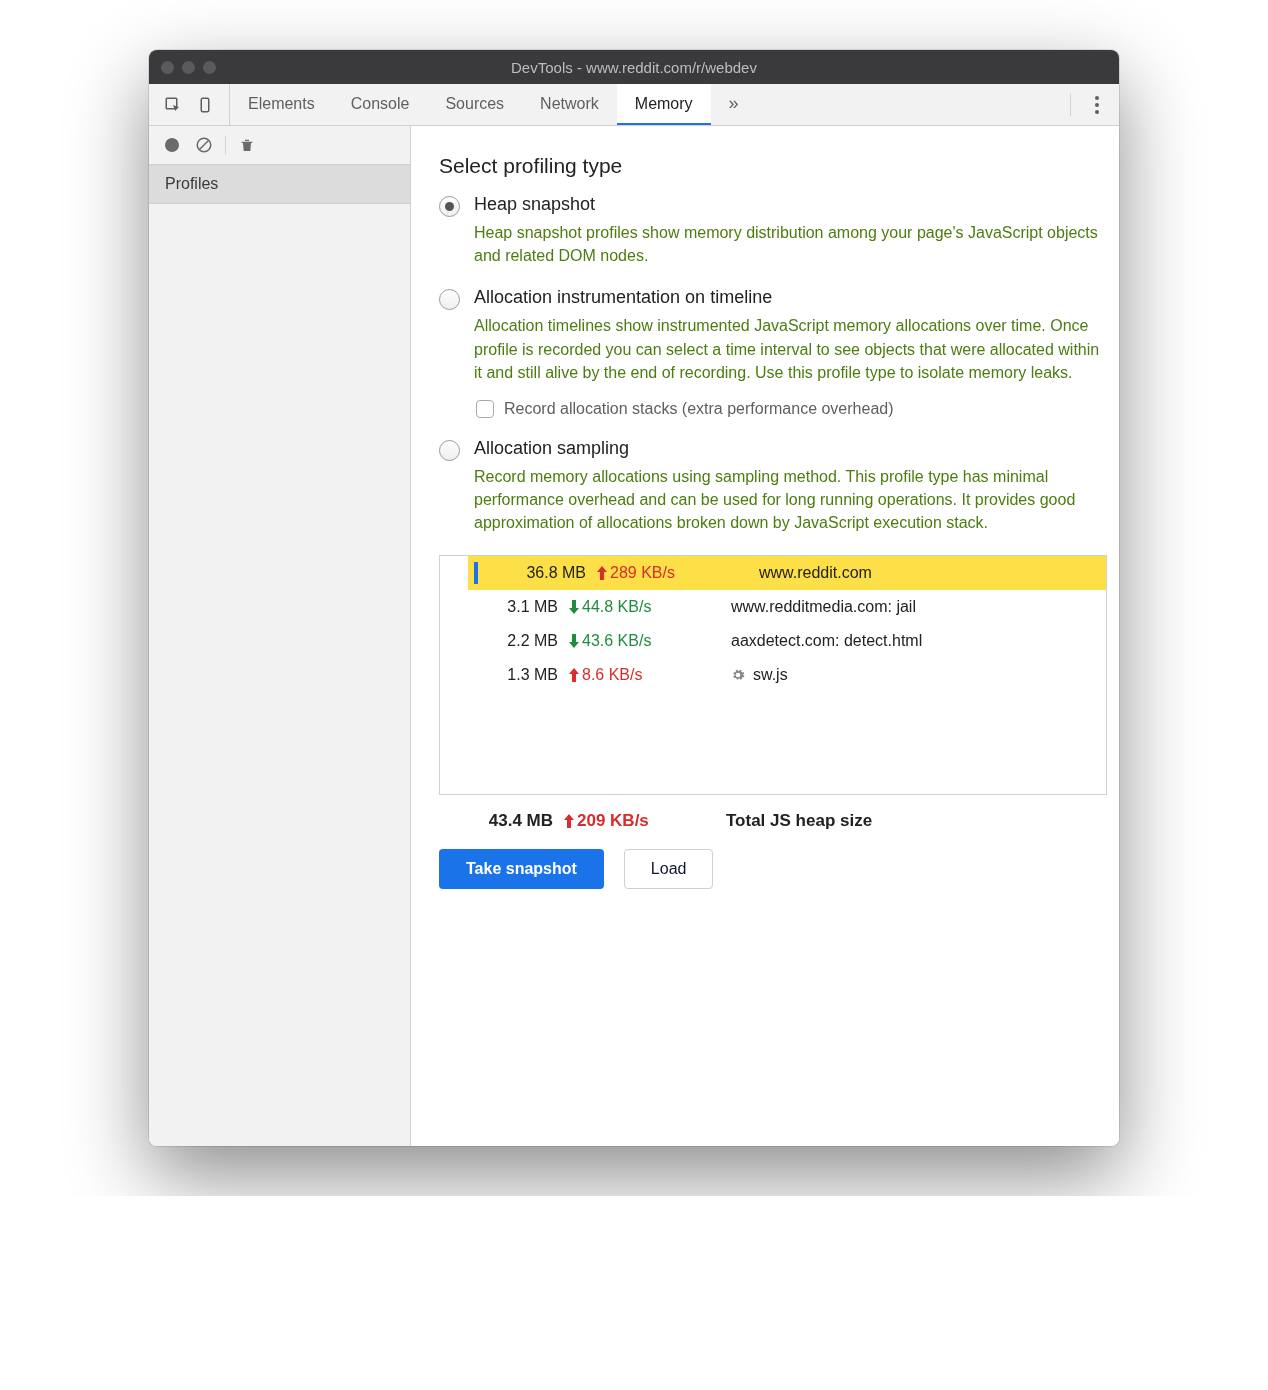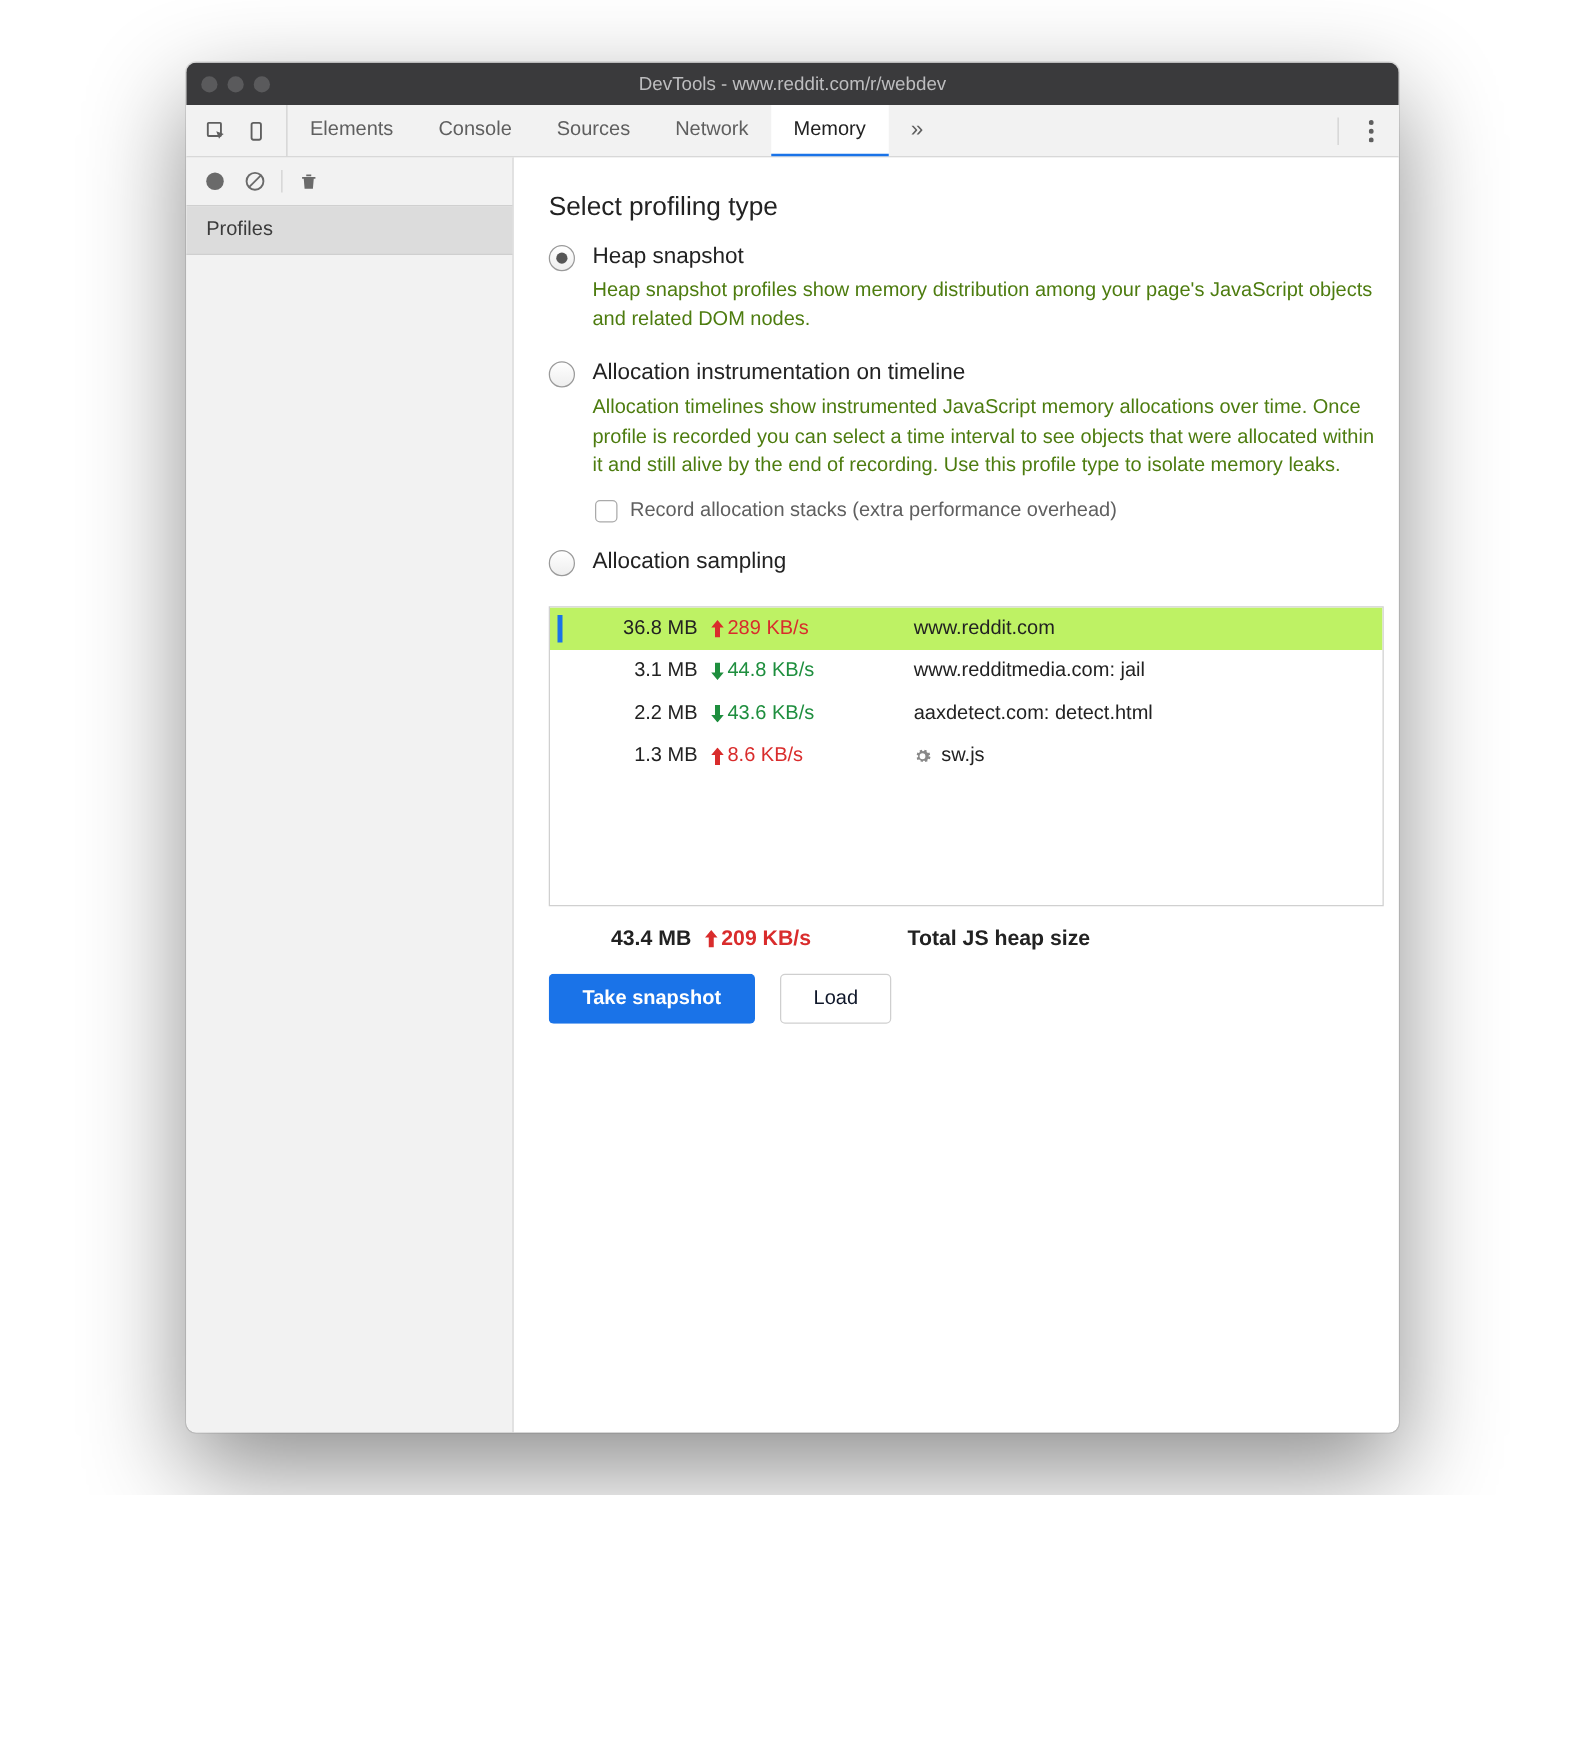--- a/index.html
+++ b/index.html
@@ -93,21 +93,21 @@
 
 .vm-box {
   border:1px solid #d0d0d0; margin-top:10px;
   height: 240px; overflow:auto;
 }
 .vm-row {
   display:flex; align-items:center;
   padding: 6px 10px 6px 6px;
   font-size:16px; color:#222;
 }
-.vm-row.selected { background:#bef264; }
+.vm-row.selected { background:#fde047;margin-left:28px; }
 .vm-row .sel-bar { width:4px; height:22px; margin-right:8px; }
 .vm-row.selected .sel-bar { background:#1a73e8; }
 .col-size { width:110px; text-align:right; padding-right:10px; }
 .col-rate { width:135px; display:flex; align-items:center; gap:2px; }
 .col-rate.up { color:#d92c2c; }
 .col-rate.down { color:#1e8e3e; }
 .col-url { flex:1; padding-left:28px; display:flex; align-items:center; gap:8px; }
 .gear { color:#888; }
 
 .totals {
@@ -224,20 +224,21 @@
             <div class="checkbox"></div>
             <div class="subopt-label">Record allocation stacks (extra performance overhead)</div>
           </div>
         </div>
       </div>
 
       <div class="option">
         <div class="radio"></div>
         <div class="opt-body">
           <div class="opt-title">Allocation sampling</div>
+          <div class="opt-desc">Record memory allocations using sampling method. This profile type has minimal performance overhead and can be used for long running operations. It provides good approximation of allocations broken down by JavaScript execution stack.</div>
         </div>
       </div>
 
 
       <div class="vm-box" id="vm-box">
           <div class="vm-row selected">
             <div class="sel-bar"></div>
             <div class="col-size">36.8 MB</div>
             <div class="col-rate up">
               <span>

